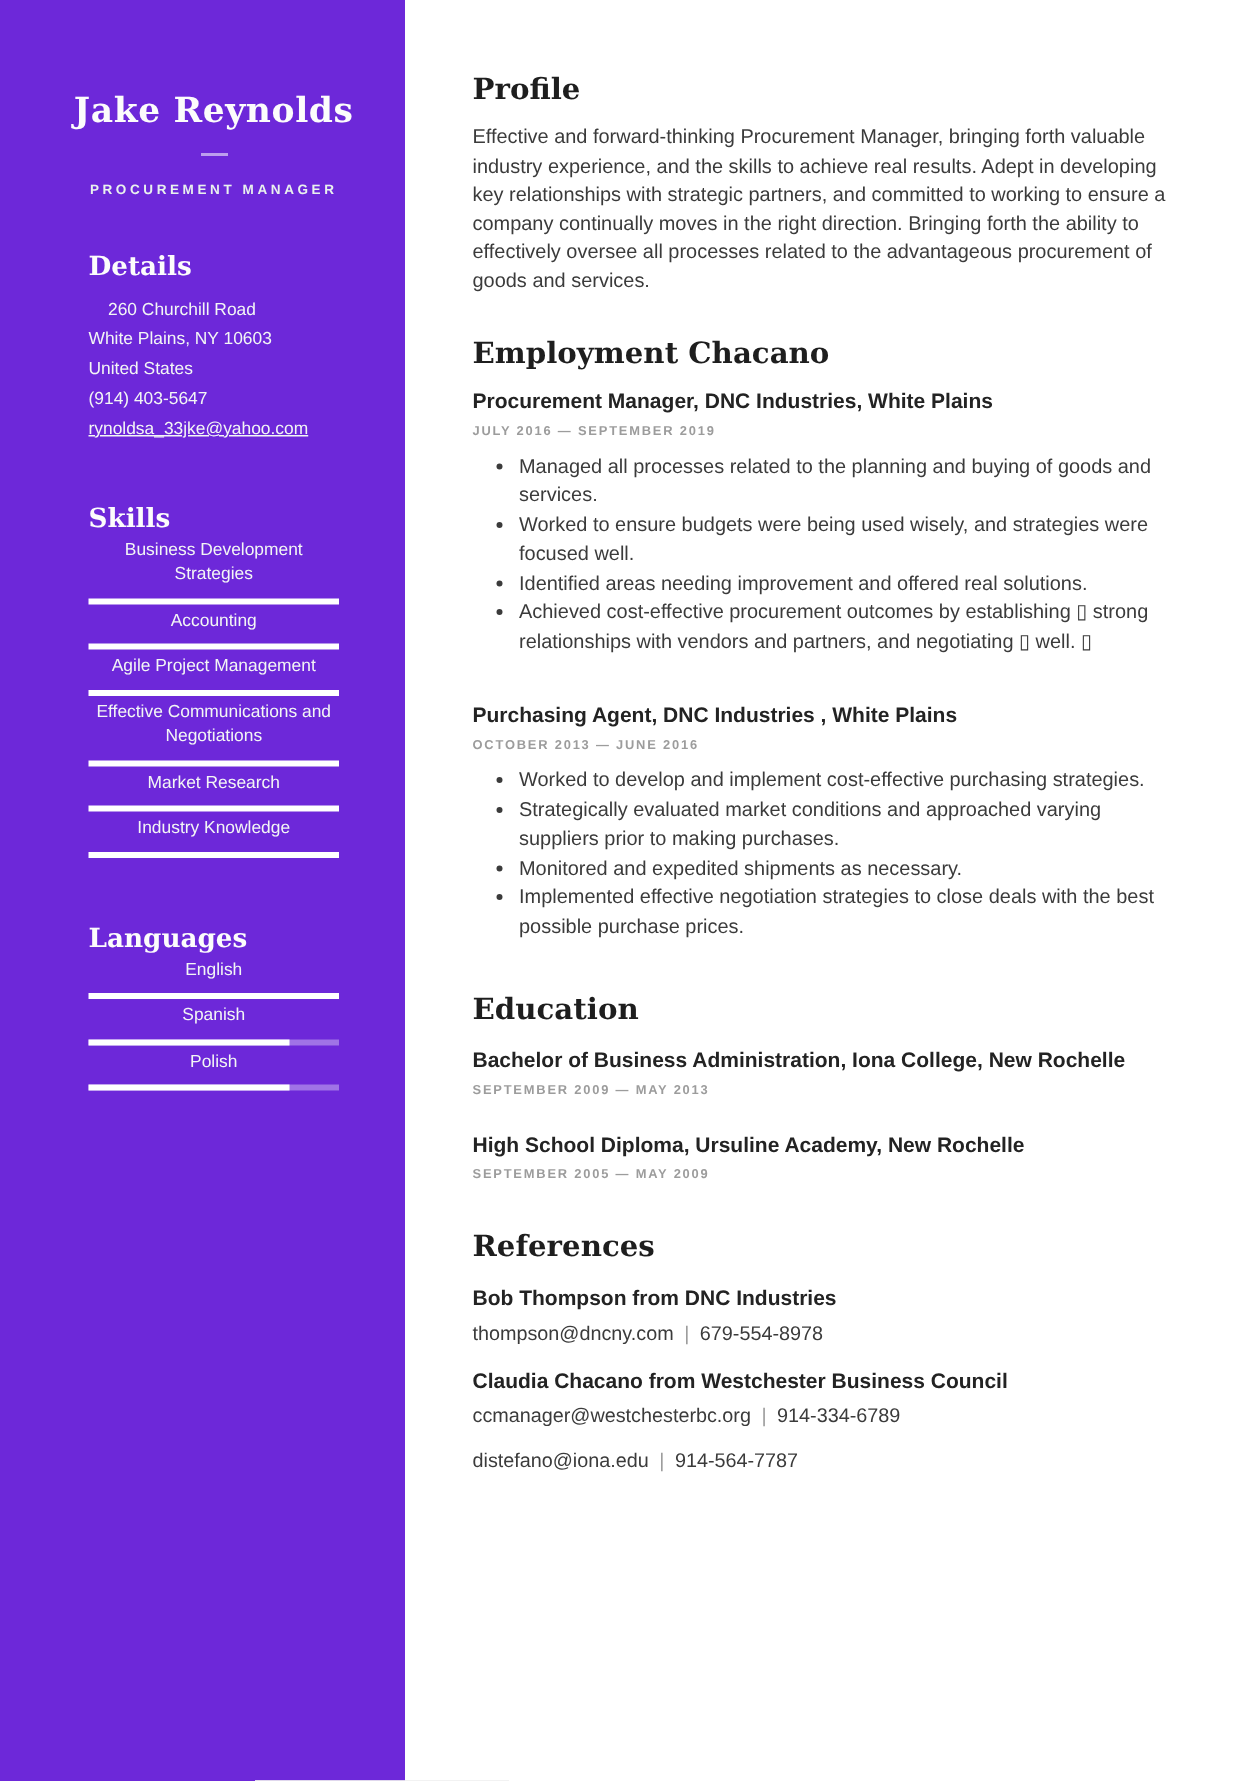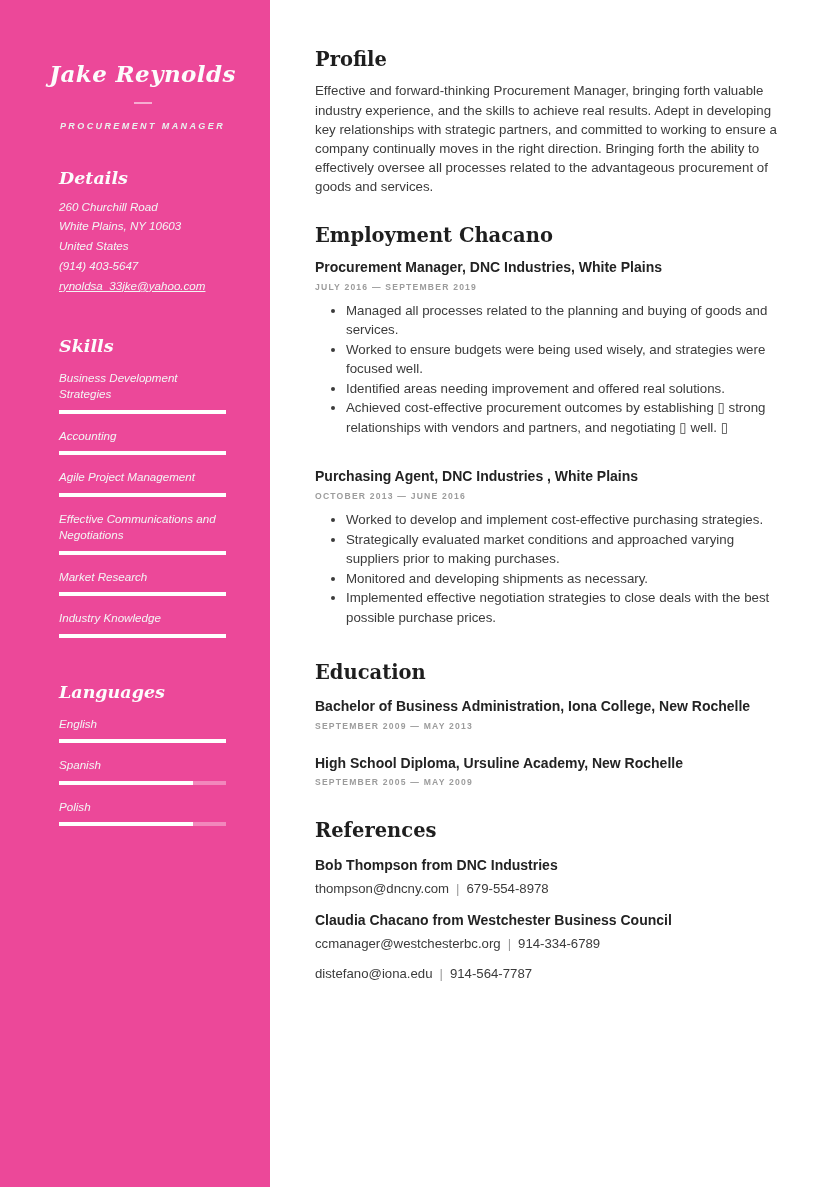--- a/index.html
+++ b/index.html
@@ -6,23 +6,22 @@
   html,body { background:#e8e8e8; }
   body { font-family:"Liberation Sans","DejaVu Sans",sans-serif; }
   .page {
     width:840px; height:1187px; margin:0 auto;
     display:flex; background:#ffffff; overflow:hidden;
   }
 
   
   .sidebar {
     width:270px; flex:0 0 270px; height:100%;
-    background:#ec4899; color:#ffffff;
+    background:#6d28d9; color:#ffffff;
     padding:60px 44px 40px 59px;
-    font-style:italic;
   }
   .name {
     font-family:"DejaVu Serif","Liberation Serif",serif;
     font-weight:bold; font-size:23px; line-height:1.2;
     text-align:center; letter-spacing:.4px; color:#fcfcfc;
     margin-left:-12px; margin-right:-12px;
   }
   .name-divider {
     width:18px; border-top:2px solid rgba(255,255,255,.55);
     margin:14px auto 0;
@@ -31,25 +30,25 @@
     margin-top:17px; text-align:center;
     font-size:9px; font-weight:600; letter-spacing:2.4px;
     color:#e9f1ee; white-space:nowrap; margin-left:-8px; margin-right:-8px;
   }
   .side-heading {
     font-family:"DejaVu Serif","Liberation Serif",serif;
     font-weight:bold; font-size:17.5px; color:#fcfcfc;
   }
   .details-heading { margin-top:37px; }
   .detail-line { font-size:11.6px; line-height:19.8px; color:#f3f6f5; }
-  .detail-first { margin-top:9px; }
+  .detail-first { margin-top:9px;margin-left:13px; }
   .email-link { color:#f3f6f5; text-decoration:underline; }
 
   .skills-heading { margin-top:40px; }
-  .meter-item { margin-top:14px; }
+  .meter-item { margin-top:3px;text-align:center; }
   .meter-label { font-size:11.6px; line-height:16.5px; color:#f3f6f5; }
   .meter-track {
     margin-top:7px; height:4px; width:167px;
     background:rgba(255,255,255,.35);
   }
   .meter-fill { height:4px; background:#ffffff; }
 
   .languages-heading { margin-top:44px; }
 
   
@@ -186,21 +185,21 @@
           <li>Achieved cost-effective procurement outcomes by establishing ▯ strong relationships with vendors and partners, and negotiating ▯ well.  ▯</li>
         </ul>
       </div>
 
       <div class="job">
         <h3 class="entry-title">Purchasing Agent, DNC Industries , White Plains</h3>
         <div class="entry-dates">OCTOBER 2013 — JUNE 2016</div>
         <ul class="bullets">
           <li>Worked to develop and implement cost-effective purchasing strategies.</li>
           <li>Strategically evaluated market conditions and approached varying suppliers prior to making purchases.</li>
-          <li>Monitored and developing shipments as necessary.</li>
+          <li>Monitored and expedited shipments as necessary.</li>
           <li>Implemented effective negotiation strategies to close deals with the best possible purchase prices.</li>
         </ul>
       </div>
     </section>
 
     <section>
       <h2 class="section-heading education-heading">Education</h2>
 
       <div class="edu">
         <h3 class="entry-title">Bachelor of Business Administration, Iona College, New Rochelle</h3>

